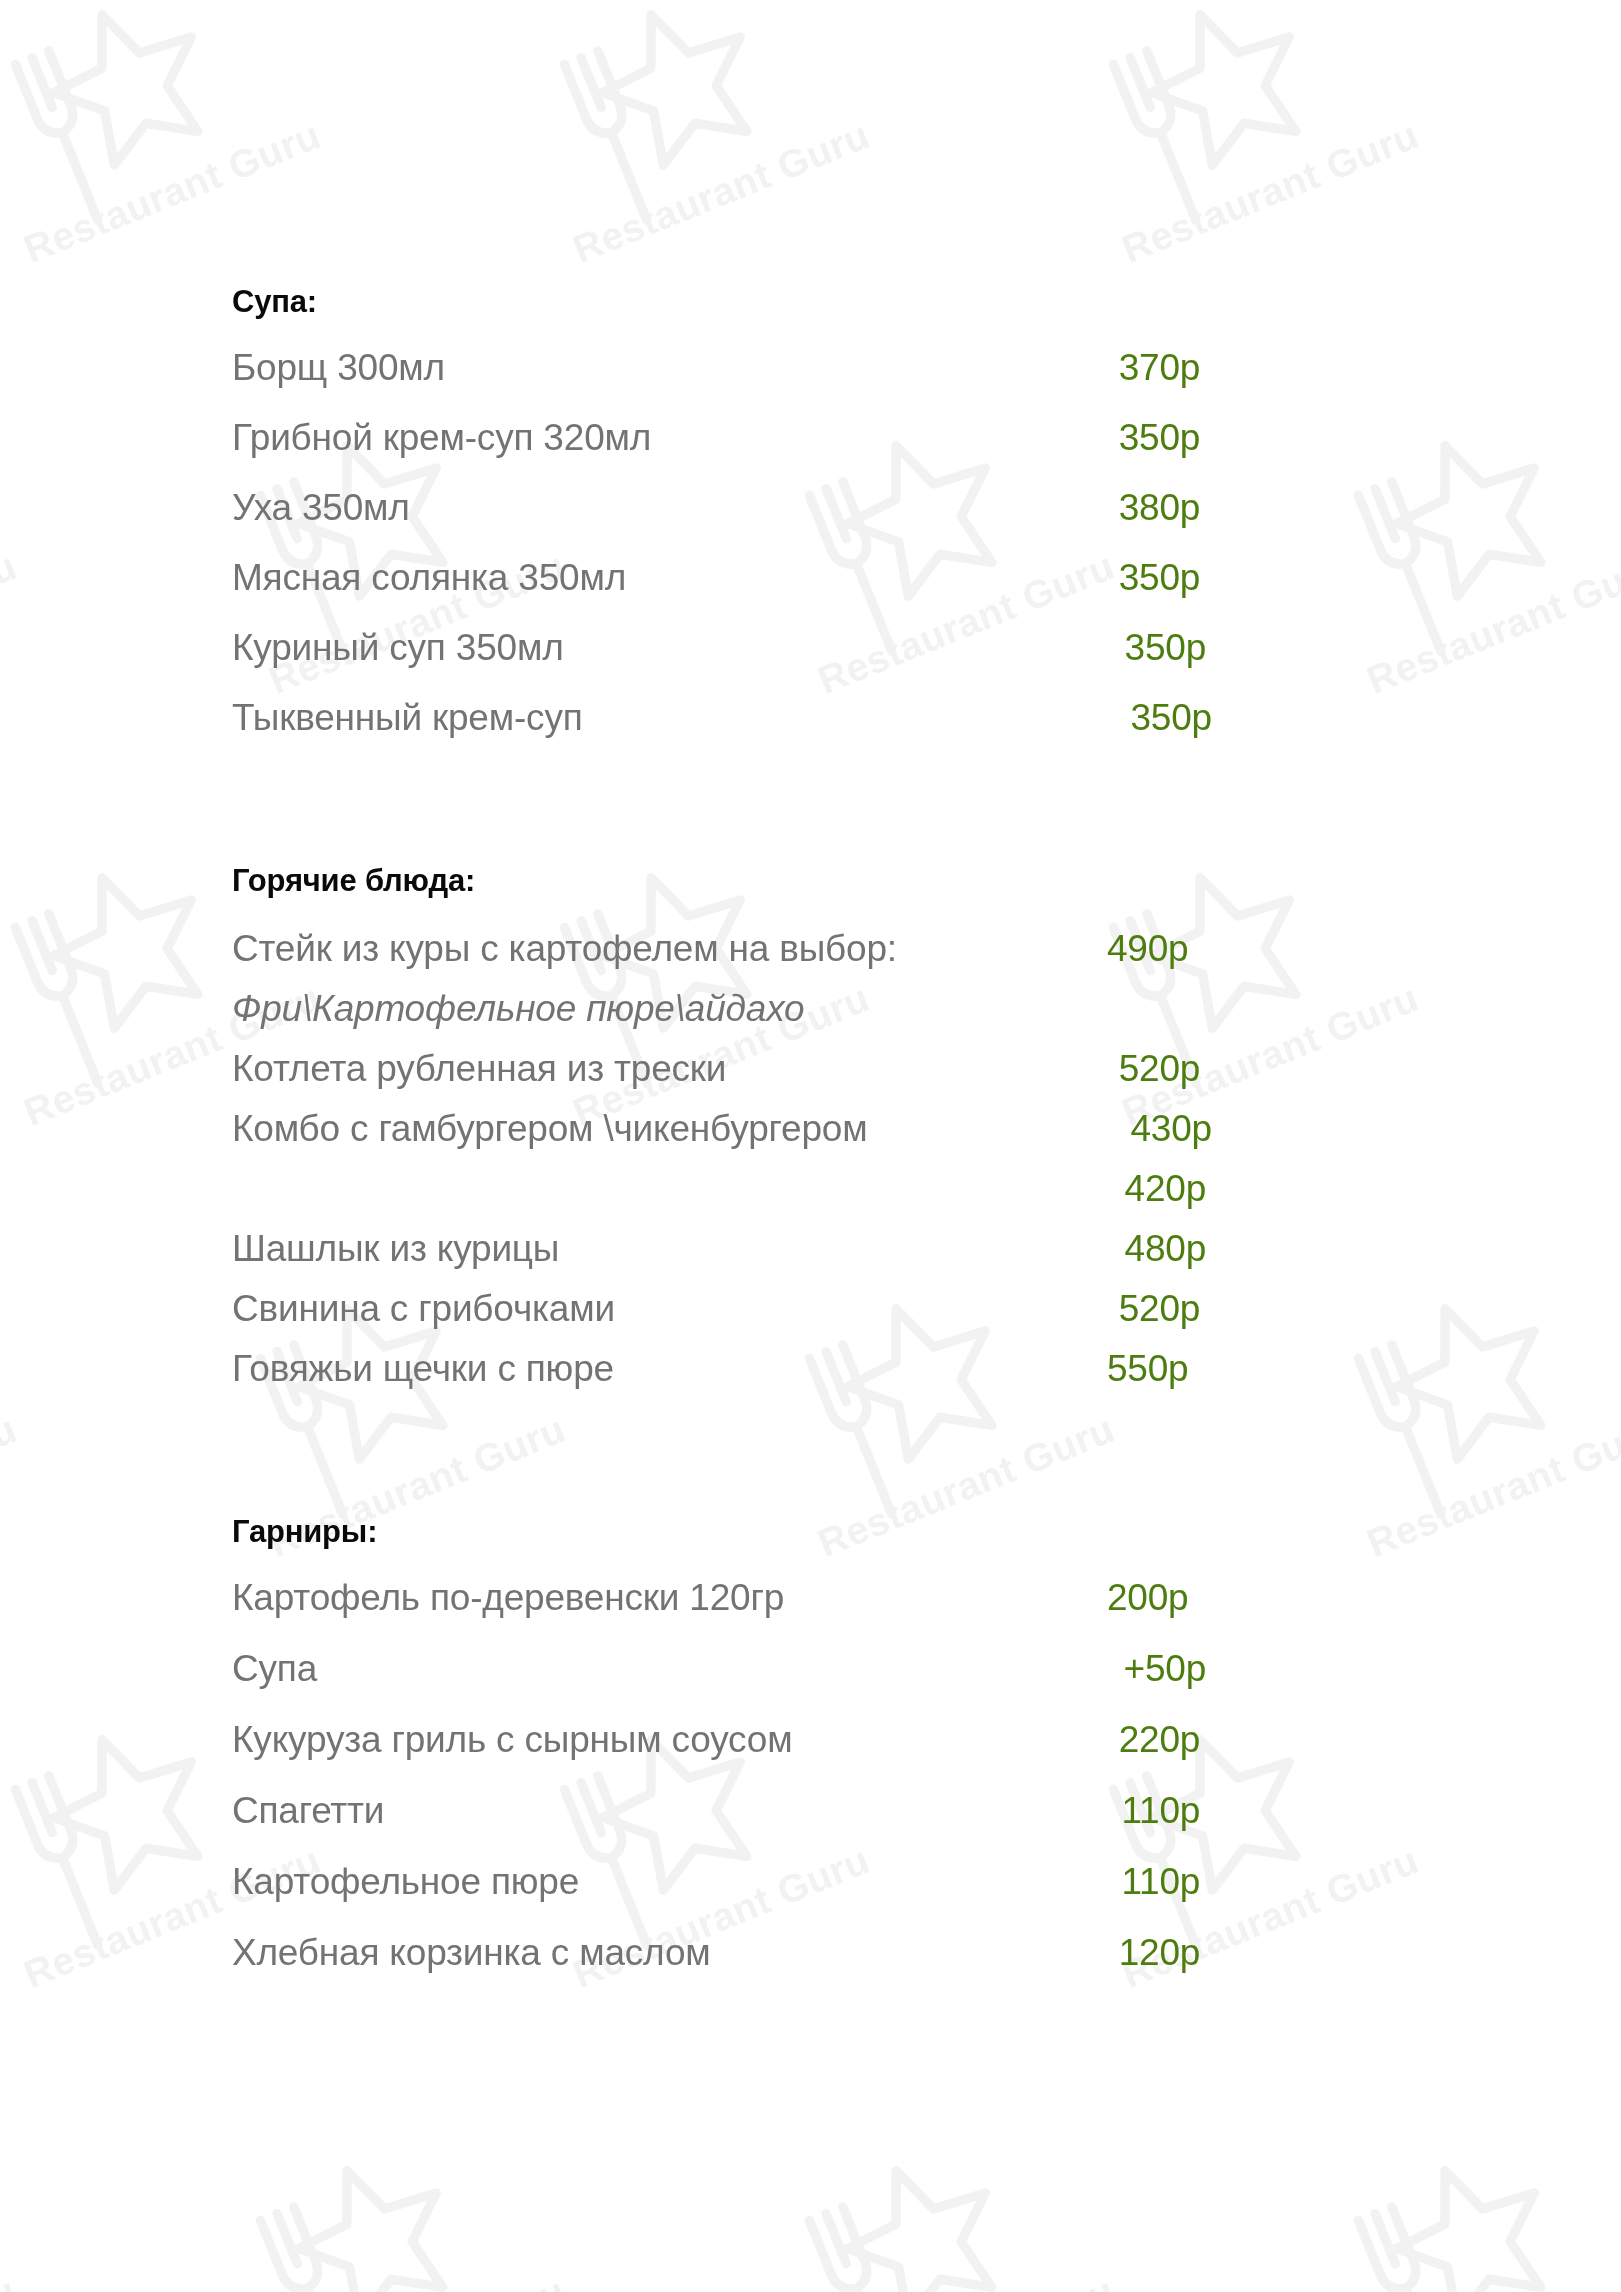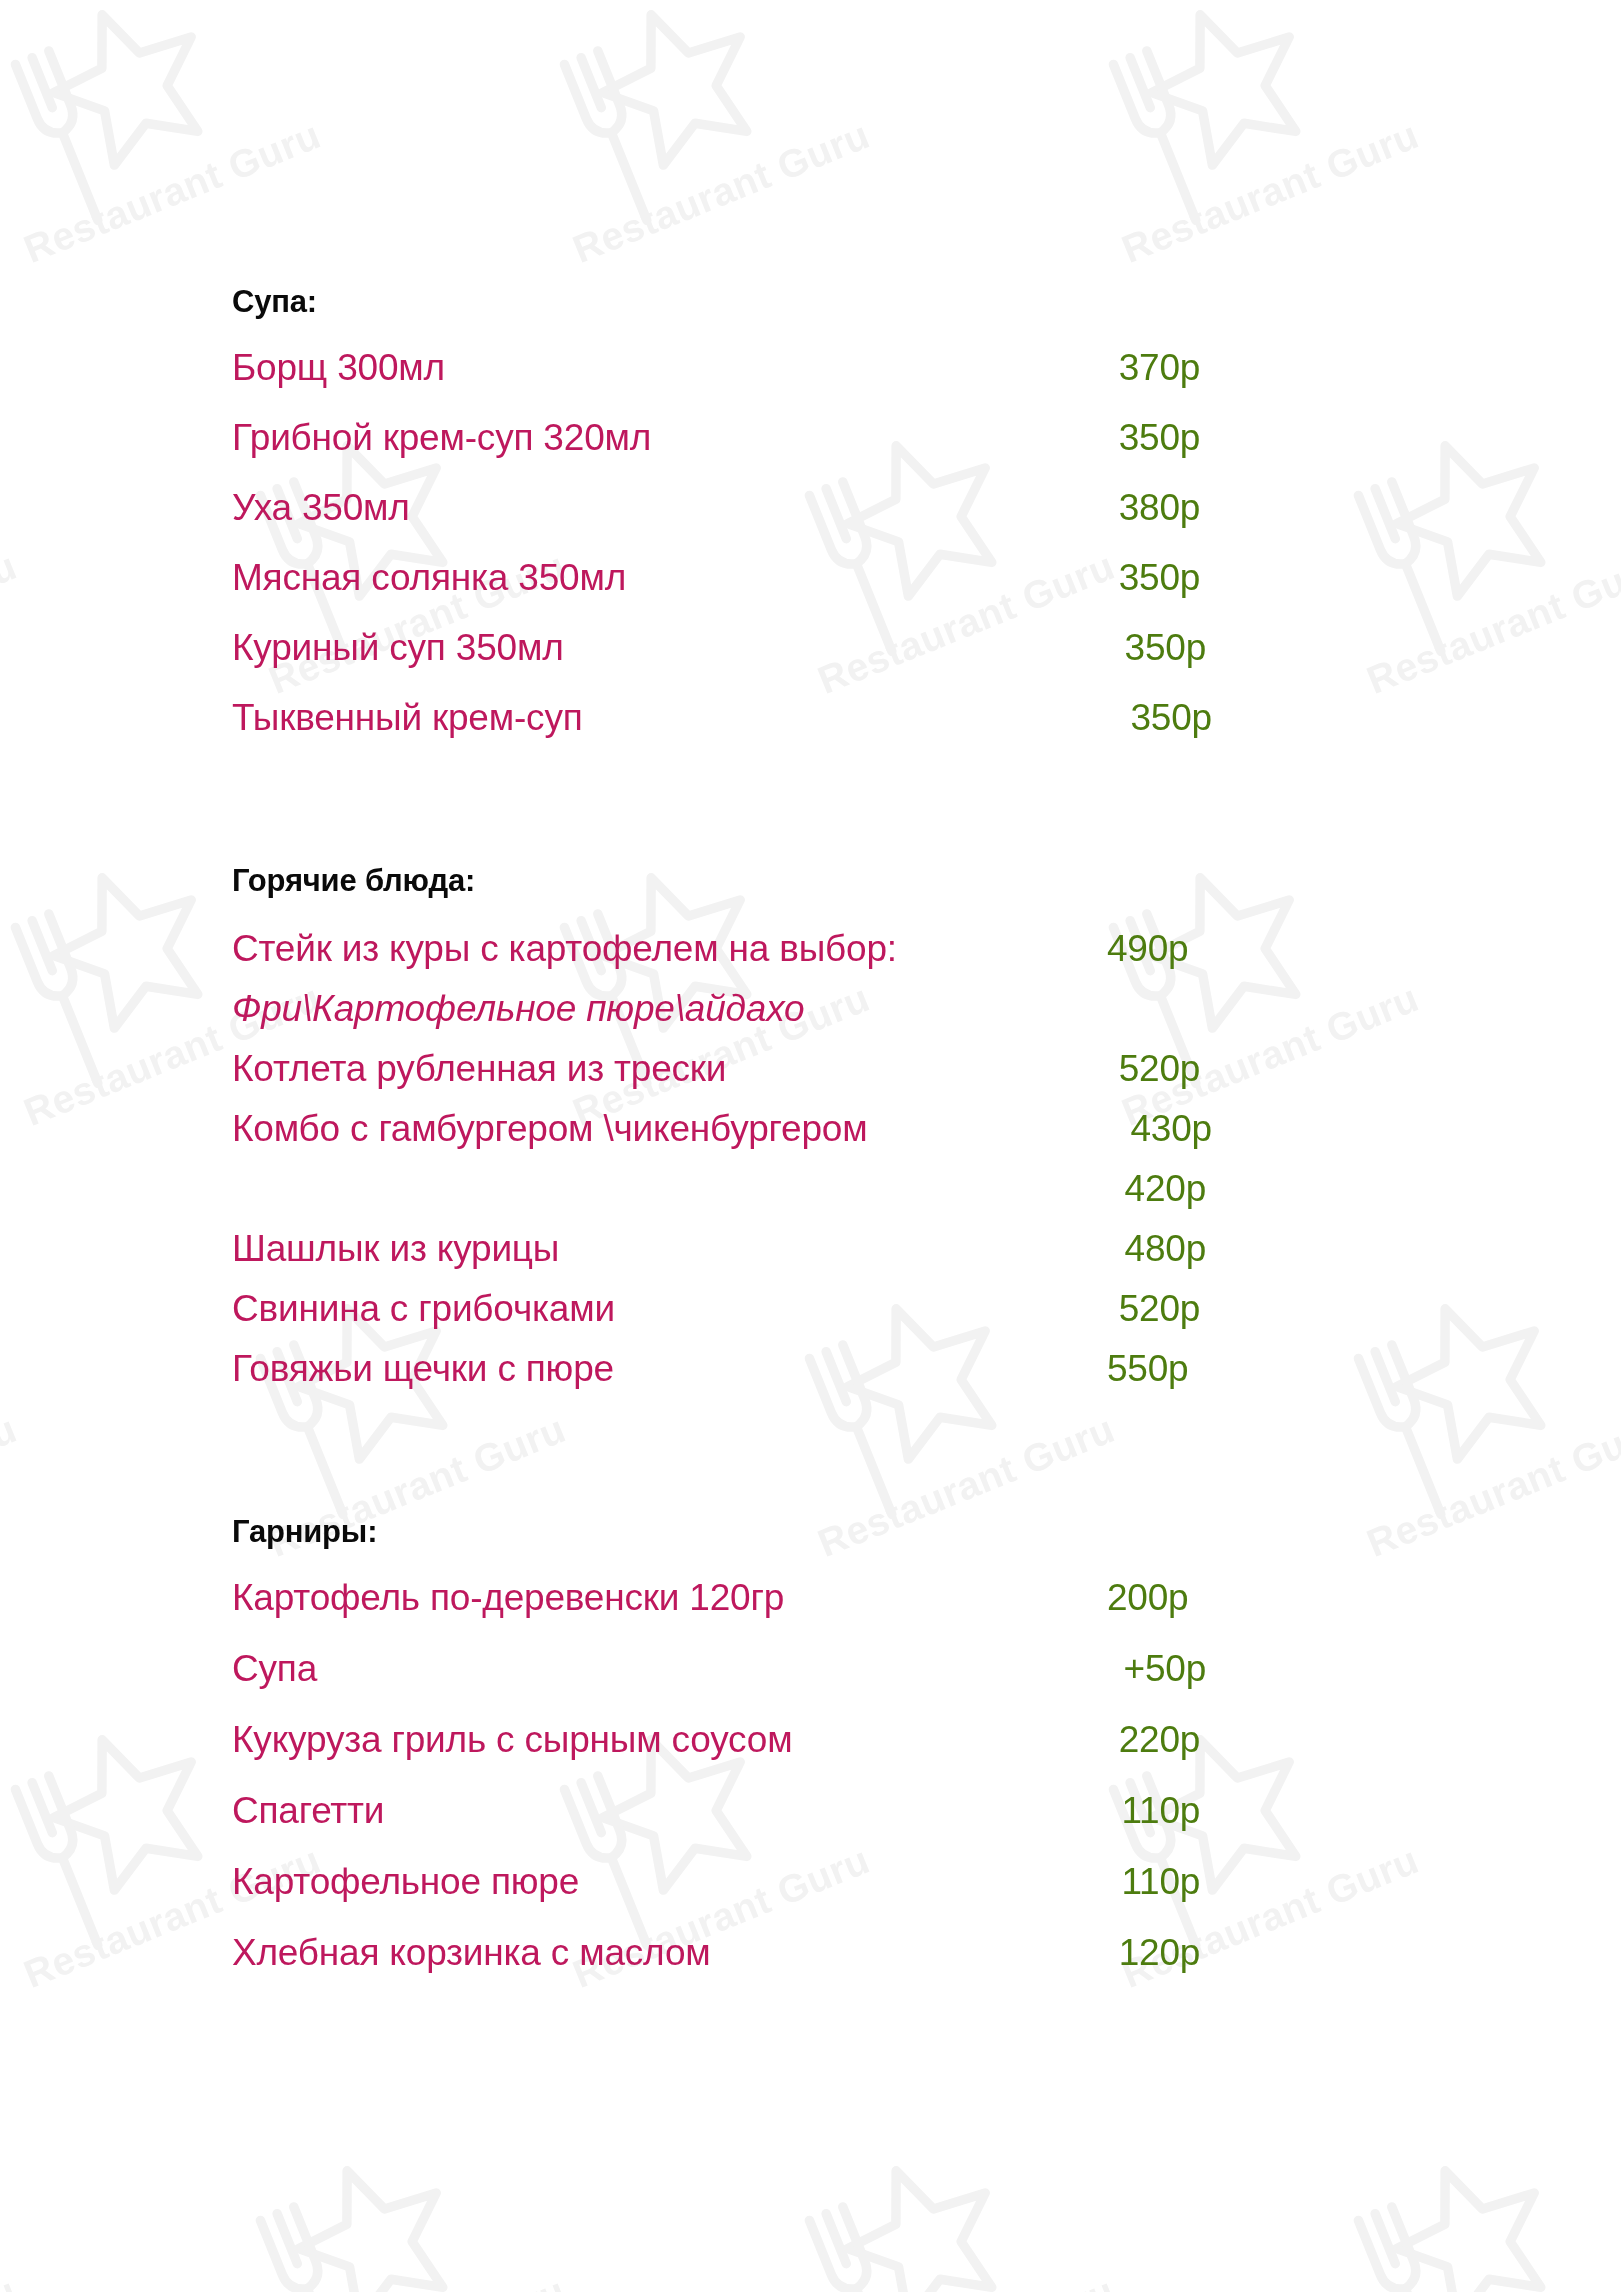--- a/index.html
+++ b/index.html
@@ -81,21 +81,21 @@
   }
 
   .menu-row {
     display: flex;
     align-items: baseline;
     width: 980px;
   }
   .item-name {
     font-size: 37px;
     font-weight: 400;
-    color: #be185d;
+    color: #737373;
     white-space: nowrap;
     letter-spacing: -0.2px;
   }
   .item-name.italic {
     font-style: italic;
   }
   .item-price {
     font-size: 37px;
     font-weight: 400;
     color: #4d7c0f;

